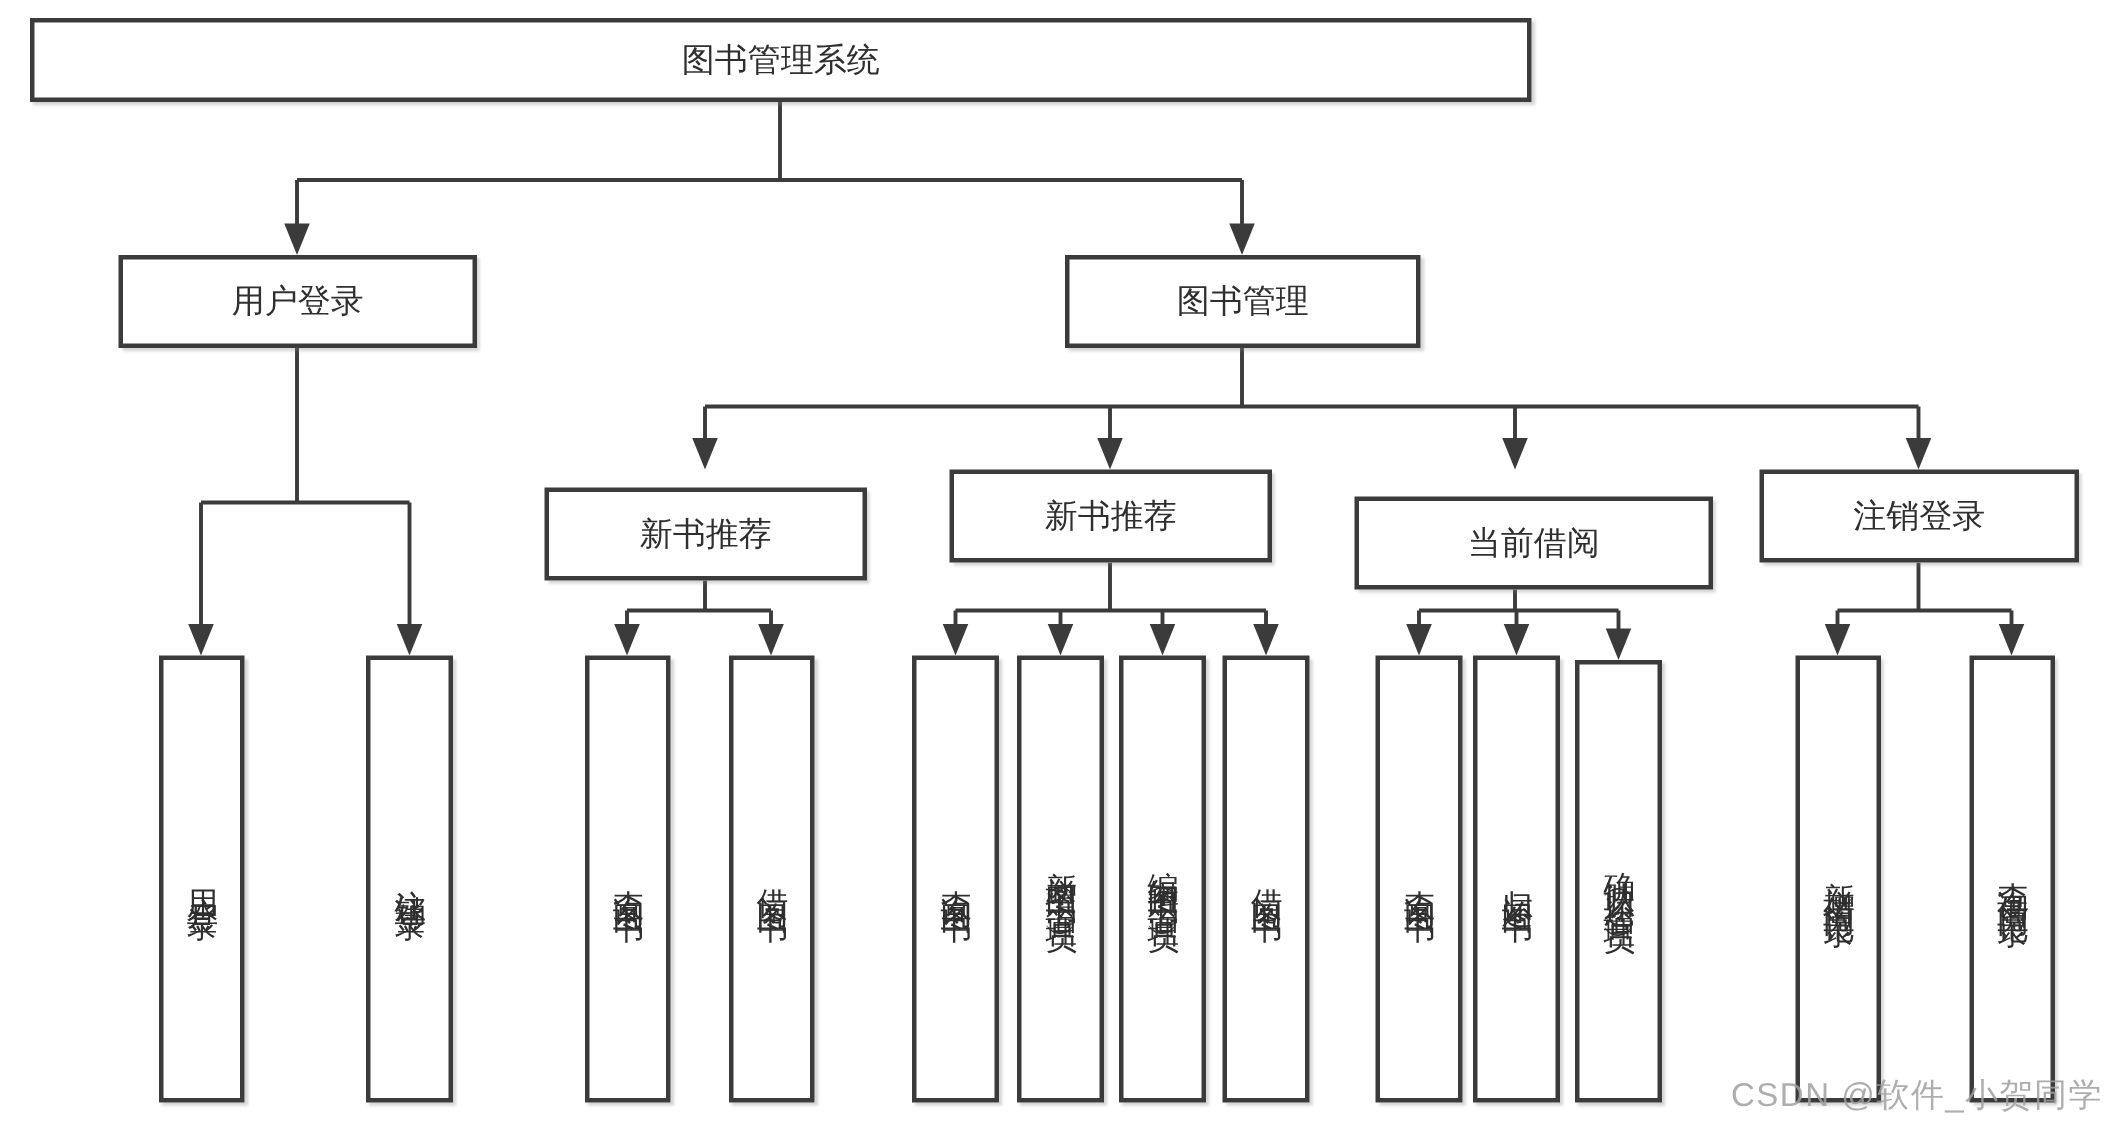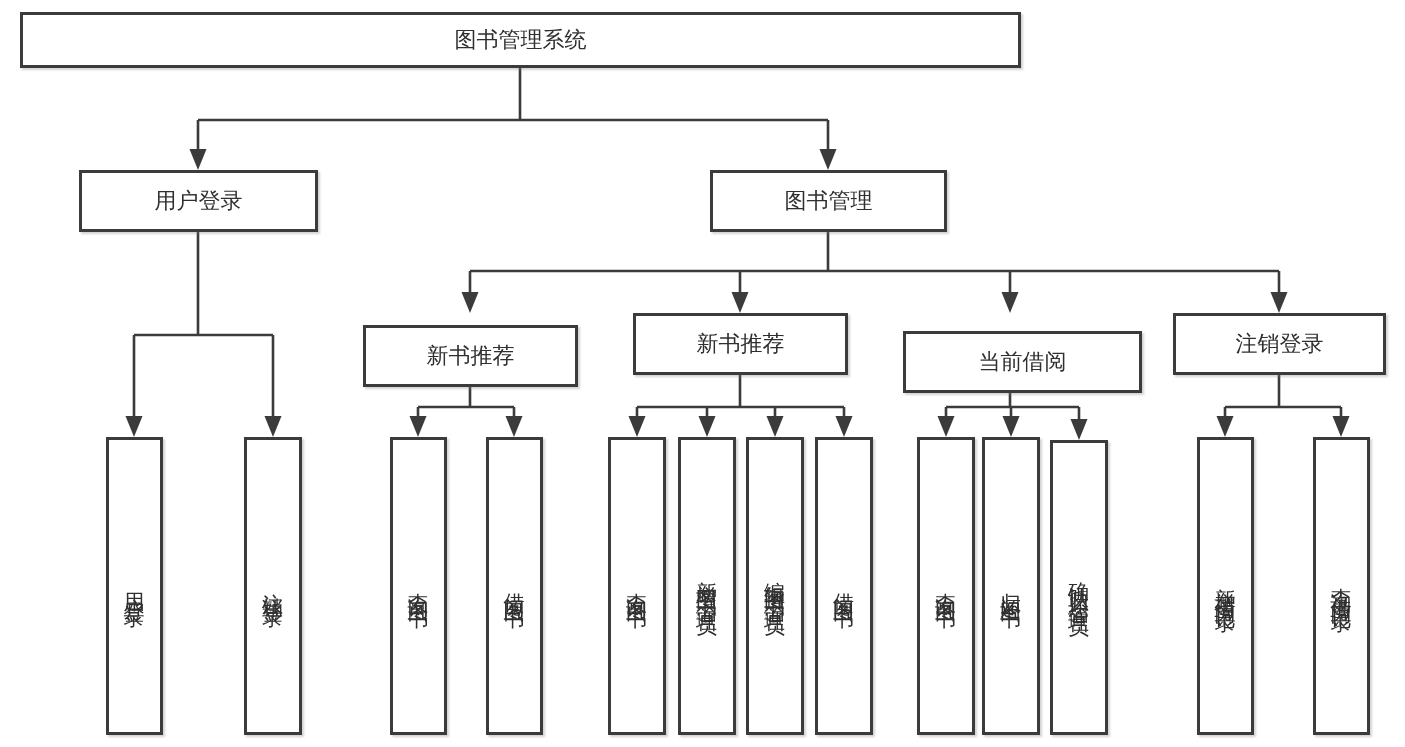--- a/index.html
+++ b/index.html
@@ -169,14 +169,15 @@
     <span class="vtext">确认归还（管理员）</span>
   </div>
 
   <div class="box leaf" style="left:1197px;">
     <span class="vtext">新增借阅记录</span>
   </div>
   <div class="box leaf" style="left:1313px;">
     <span class="vtext">查询借阅记录</span>
   </div>
 
+  <div class="watermark">CSDN @软件_小贺同学</div>
 
 </div>
 
 </body></html>

